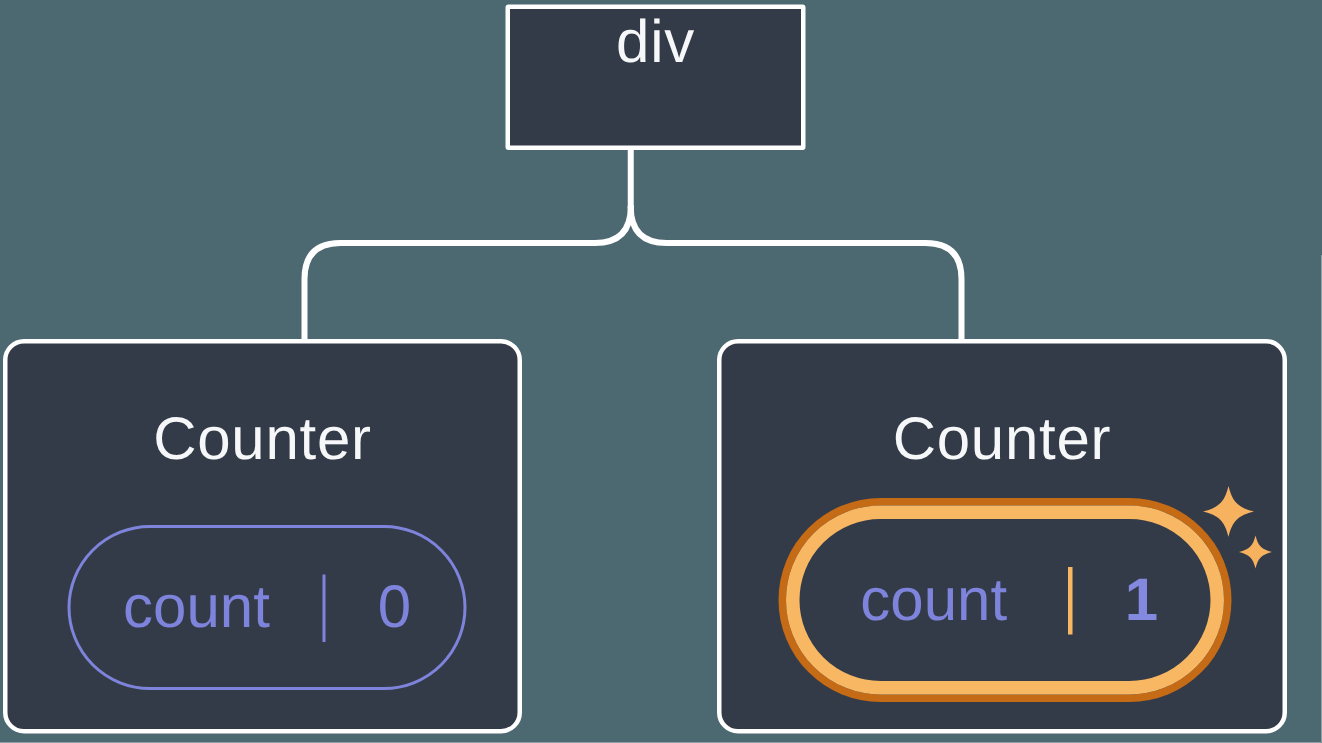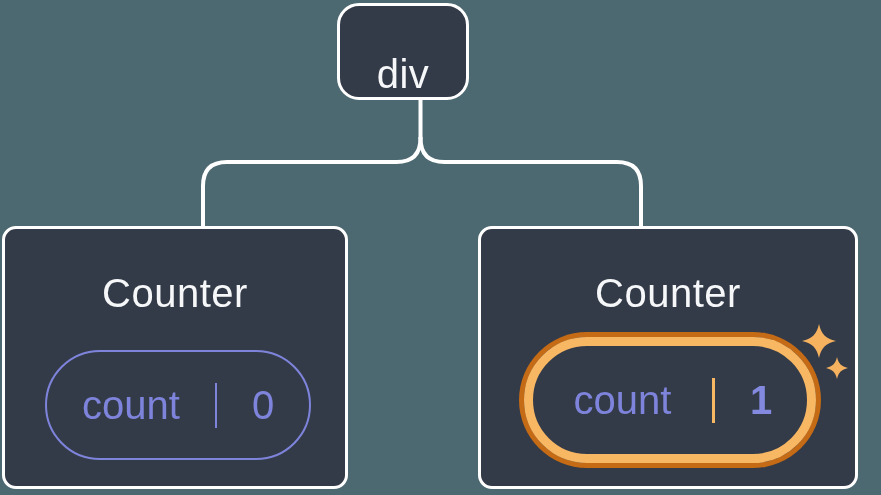--- a/index.html
+++ b/index.html
@@ -21,27 +21,27 @@
   .connectors path {
     fill: none;
     stroke: var(--connector, #FFFFFF);
     stroke-width: 4;
     stroke-linecap: round;
   }
 
   .node {
     position: absolute;
     left: 337px; top: 3px;
-    width: 132px; height: 97px;
+    width: 200px; height: 97px;
     box-sizing: border-box;
     background: var(--node-fill, #343B48);
     border: 3px solid var(--node-border, #FFFFFF);
-    border-radius: 22px;
+    border-radius: 2px;
     display: flex;
-    align-items: flex-end;
+    align-items: flex-start;
     justify-content: center;
   }
   .node-label {
     color: var(--text-primary, #F6F7F9);
     font-size: 40px;
     letter-spacing: 0.5px;
   }
 
   .card {
     position: absolute;

